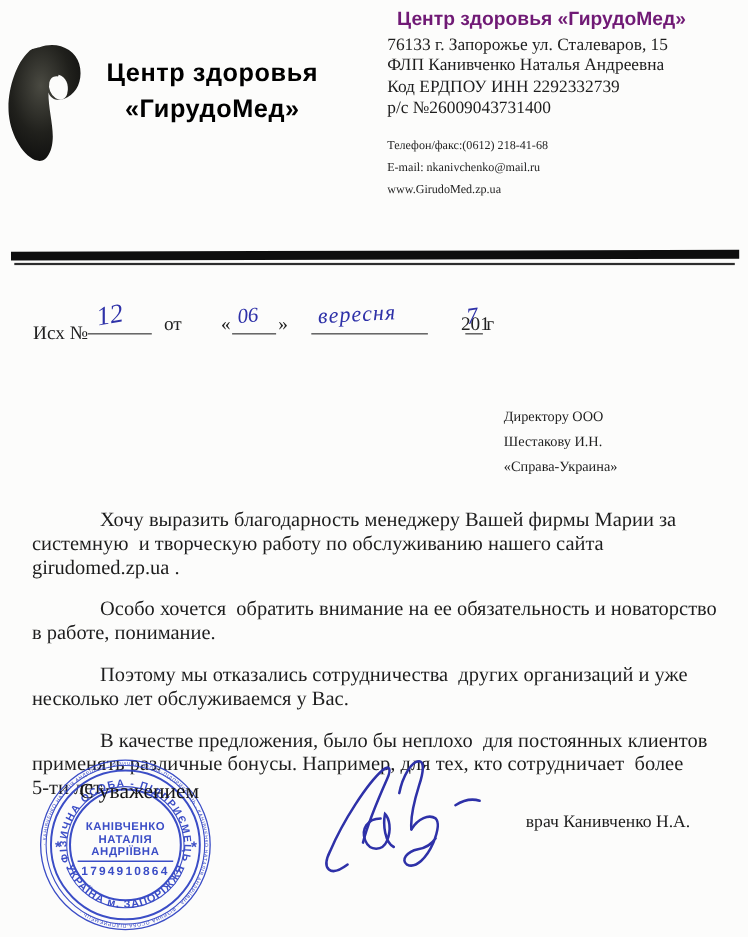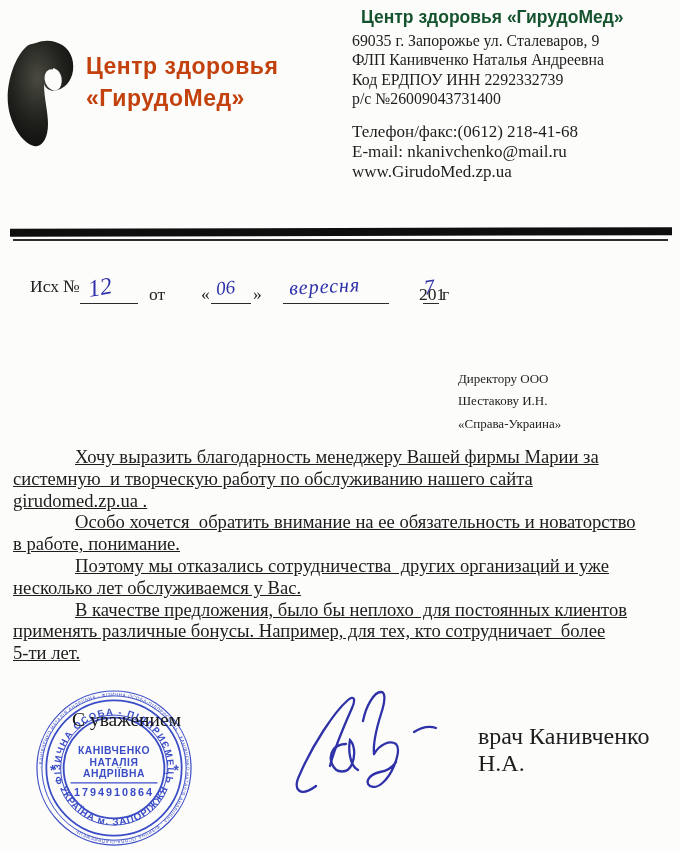--- a/index.html
+++ b/index.html
@@ -4,53 +4,53 @@
 <style>
   html,body { margin:0; padding:0; }
   .page {
     position:relative; width:680px; height:852px;
     background:#fcfcfb; overflow:hidden;
     font-family:"Liberation Serif", serif; color:#1d1d1d;
   }
   .abs { position:absolute; }
 
   
-  .logo-title { left:86px; top:50px; width:214px; 
+  .logo-title { left:86px; top:50px; width:214px; text-align:center;
     font-family:"Liberation Sans", sans-serif; font-weight:bold;
-    font-size:23px; line-height:32px; color:#c2410c; letter-spacing:0.5px; }
+    font-size:23px; line-height:32px; color:#000000; letter-spacing:0.5px; }
 
   
   .company { left:352px; top:7px; width:322px; }
   .company-name { font-family:"Liberation Sans", sans-serif; font-weight:bold;
-    font-size:17.5px; color:#14532d; padding-left:9px; margin-bottom:3px; }
+    font-size:17.5px; color:#701a75; padding-left:9px; margin-bottom:3px; }
   .addr-line { font-size:15.8px; line-height:19.4px; }
   .contact-block { margin-top:13px; }
-  .contact-line { font-size:17px; line-height:20.4px; }
+  .contact-line { font-size:11px; line-height:20.4px; }
 
   
   .bar-thick { left:10px; top:228px; width:662px; height:8px; background:#0e0e0e;
     transform:rotate(-0.15deg); }
   .bar-thin  { left:13px; top:239px; width:655px; height:2px; background:#2d2d2d; }
 
   
   .ref  { font-size:17.5px; color:#222; }
   .uline { border-bottom:1.6px solid #2a2a2a; height:20px; }
   .hw { color:#2e31a8; font-style:italic; font-family:"Liberation Serif", serif; }
 
   
   .addressee { left:458px; top:340px; font-size:13px; line-height:22.4px;margin-top:28px; }
 
   
   .body-text { left:13px; top:446px; width:660px; }
-  .body-text p { margin:0; font-size:18.6px; line-height:21.8px;
-    white-space:pre; text-indent:62px;text-decoration:underline; }
+  .body-text p { margin:16px; font-size:18.6px; line-height:21.8px;
+    white-space:pre; text-indent:62px; }
 
   
   .salutation { left:72px; top:709px; font-size:19.5px; color:#141414; z-index:5; }
-  .signer { left:478px; top:723px; font-size:24px; }
+  .signer { left:478px; top:739px; font-size:16px; }
 
   .stamp-wrap { left:32px; top:690px; width:164px; height:162px; z-index:2; }
   .sig-wrap { left:286px; top:686px; width:170px; height:118px; z-index:3; }
 
   svg text { font-family:"Liberation Sans", sans-serif; }
 </style>
 </head>
 <body>
 
 <div class="page">
@@ -70,35 +70,35 @@
     <path d="M 47,29 C 53,31 56,37 54,44" fill="none" stroke="#fcfcfb" stroke-width="2"></path>
   </svg>
 
   <div class="abs logo-title">
     <div>Центр здоровья</div>
     <div>«ГирудоМед»</div>
   </div>
 
   <div class="abs company">
     <div class="company-name">Центр здоровья «ГирудоМед»</div>
-    <div class="addr-line">69035 г. Запорожье ул. Сталеваров, 9</div>
+    <div class="addr-line">76133 г. Запорожье ул. Сталеваров, 15</div>
     <div class="addr-line">ФЛП Канивченко Наталья Андреевна</div>
     <div class="addr-line">Код ЕРДПОУ ИНН 2292332739</div>
     <div class="addr-line"> р/с №26009043731400</div>
     <div class="contact-block">
       <div class="contact-line">Телефон/факс:(0612) 218-41-68</div>
       <div class="contact-line">E-mail: nkanivchenko@mail.ru</div>
       <div class="contact-line">www.GirudoMed.zp.ua</div>
     </div>
   </div>
 
   <div class="abs bar-thick"></div>
   <div class="abs bar-thin"></div>
 
-  <div class="abs ref" style="left:30px; top:276px;">Исх №</div>
+  <div class="abs ref" style="left:30px; top:292px;">Исх №</div>
   <div class="abs uline" style="left:80px; top:283px; width:58px;"></div>
   <div class="abs hw" style="left:88px; top:274px; font-size:24px; transform:rotate(-10deg);">12</div>
   <div class="abs ref" style="left:149px; top:284px;">от</div>
   <div class="abs ref" style="left:201px; top:284px;">«</div>
   <div class="abs uline" style="left:211px; top:283px; width:40px;"></div>
   <div class="abs hw" style="left:216px; top:277px; font-size:19px; transform:rotate(-6deg);">06</div>
   <div class="abs ref" style="left:253px; top:284px;">»</div>
   <div class="abs uline" style="left:283px; top:283px; width:106px;"></div>
   <div class="abs hw" style="left:289px; top:275px; font-size:20px; letter-spacing:1px; transform:rotate(-3deg);">вересня</div>
   <div class="abs ref" style="left:419px; top:284px;">201</div>

